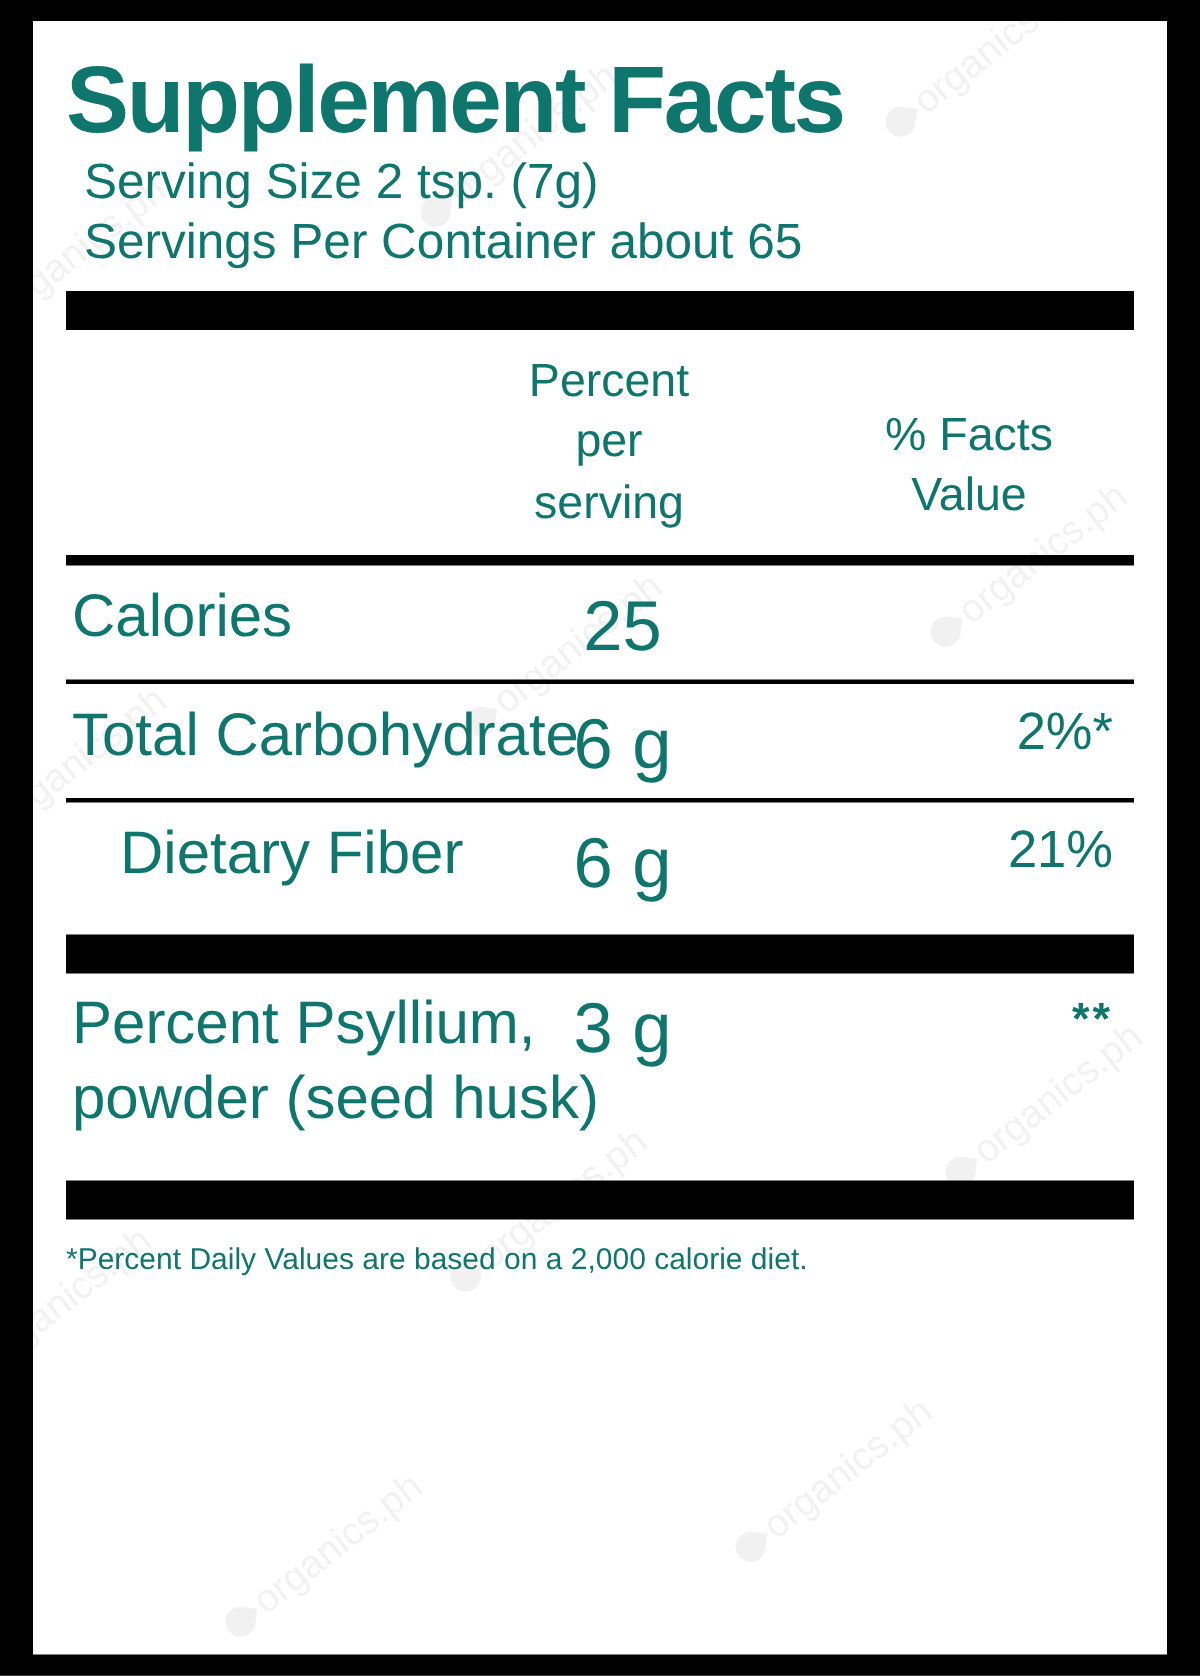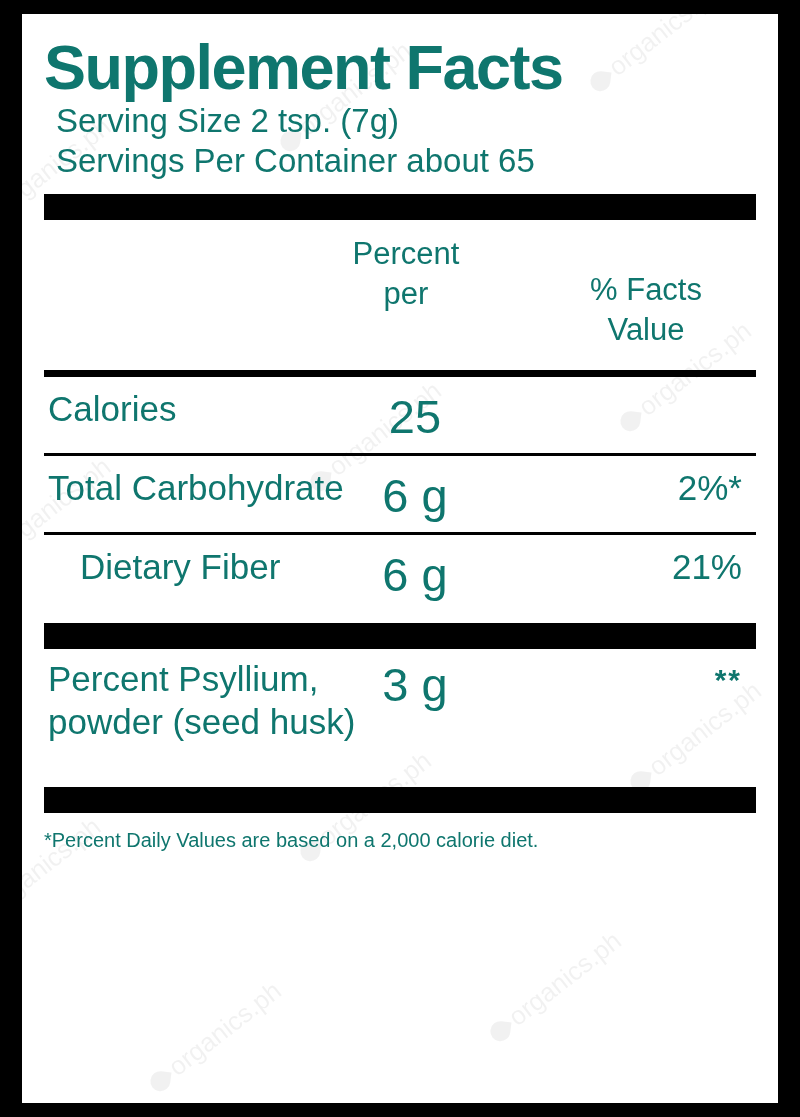--- a/index.html
+++ b/index.html
@@ -95,21 +95,21 @@
   
   .row {
     position: relative;
     margin: 0 12px;
     height: 76px;
   }
   .row .nm {
     position: absolute;
     left: 4px;
     top: 12px;
-    font-size: 35px;
+    font-size: 40px;
     white-space: nowrap;
   }
   .row .nm.indent { left: 36px; }
   .row .amt {
     position: absolute;
     right: 256px;
     top: 12px;
     width: 170px;
     text-align: center;
     font-size: 47px;
@@ -198,20 +198,21 @@
 
     <div class="serving-line">Serving Size 2 tsp. (7g)</div>
     <div class="serving-line">Servings Per Container about 65</div>
 
     <div class="rule-thick"></div>
 
     <div class="col-head">
       <div class="amount">
         <div>Percent</div>
         <div>per</div>
+        <div>serving</div>
       </div>
       <div class="dv">
         <div>% Facts</div>
         <div>Value</div>
       </div>
     </div>
 
     <div class="rule-mid"></div>
 
     <div class="row">

